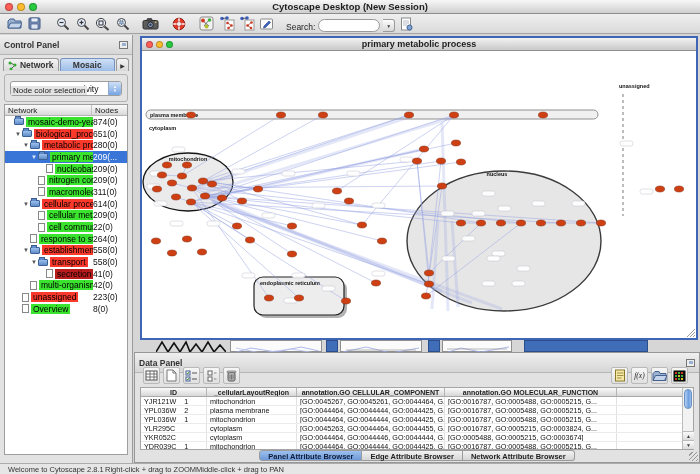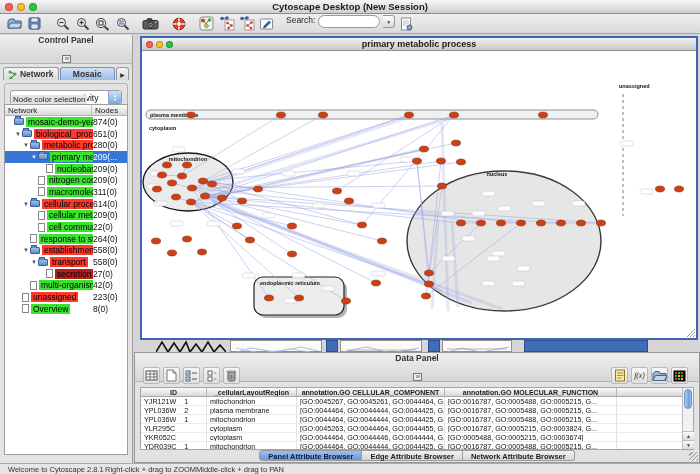--- a/index.html
+++ b/index.html
@@ -16,31 +16,31 @@
   .light { width:8px; height:8px; border-radius:50%; border:1px solid rgba(0,0,0,.25); }
   .l-close { background:#ff5e57; } .l-min { background:#ffbd2e; } .l-zoom { background:#28ca42; }
   .mac-title { text-align:center; font-size:9.5px; font-weight:bold; color:#1d1d1d; line-height:13px; }
   
   #toolbar { position:absolute; left:0; right:0; top:14px; height:20px;
     background:linear-gradient(#efefef,#dadada); border-bottom:1px solid #a3a3a3;
     display:flex; align-items:center; padding-left:6px; }
   .tgrp { display:flex; align-items:center; gap:3px; margin-right:11px; }
   .tbtn { width:17px; height:17px; display:flex; align-items:center; justify-content:center; }
   .tbtn svg { display:block; }
-  #search-wrap { display:flex; align-items:flex-start; gap:3px; }
+  #search-wrap { display:flex; align-items:flex-end; gap:3px; }
   #search-label { font-size:8.5px; color:#222; }
   #search-input { width:62px; height:13px; border:1px solid #9a9a9a; border-radius:7px;
     font-size:8px; padding:0 5px; background:#fff; font-family:"Liberation Sans",sans-serif; }
   #search-drop { width:12px; height:13px; border:1px solid #9a9a9a; border-left:none; background:linear-gradient(#fdfdfd,#d8d8d8);
     font-size:5px; color:#444; display:flex; align-items:center; justify-content:center; border-radius:0 3px 3px 0; }
   
   #control-panel { position:absolute; left:0; top:35px; width:133px; height:428px;
     background:#e3e3e3; border-right:1px solid #9b9b9b; }
-  .panel-head { height:29px; display:flex; align-items:center; padding:0 4px;
-    background:linear-gradient(#efefef,#d6d6d6); border-bottom:1px solid #b5b5b5;flex-direction:column; }
+  .panel-head { height:20px; display:flex; align-items:center; padding:0 4px;
+    background:linear-gradient(#efefef,#d6d6d6); border-bottom:1px solid #b5b5b5; }
   .panel-head .ph-title { font-size:8.5px; font-weight:bold; color:#333; flex:1; }
   .float-ic { width:9px; height:8px; border:1px solid #777; position:relative; background:#eee; }
   .float-ic:before { content:""; position:absolute; right:1px; top:1px; width:4px; height:3px; background:#9ab0d0; }
   #cp-tabs { display:flex; align-items:flex-end; height:16px; padding:2px 3px 0 3px; gap:1px; }
   .cp-tab { flex:1; height:13px; border:1px solid #9a9a9a; border-bottom:none; border-radius:3px 3px 0 0;
     font-size:8.5px; font-weight:bold; color:#333; display:flex; align-items:center; justify-content:center; gap:3px;
     background:linear-gradient(#f4f4f4,#d9d9d9); }
   .cp-tab.sel { background:linear-gradient(#cfe0f6,#9dbde8); border-color:#7493bd; }
   .cp-tab-more { width:13px; height:13px; border:1px solid #9a9a9a; border-bottom:none; border-radius:3px 3px 0 0;
     background:linear-gradient(#f4f4f4,#d9d9d9); font-size:6px; color:#333; display:flex; align-items:center; justify-content:center; }
@@ -397,21 +397,21 @@
             <span class="tarrow">▼</span>
             <span class="ticn tfolder"></span>
             <span class="tlabel" style="background: rgb(252, 57, 43);">transport</span>
             <span class="tcount">558(0)</span>
           </div>
           <div class="trow">
             <span class="tind" style="width: 33px;"></span>
             <span class="tarrow"></span>
             <span class="ticn tfile"></span>
             <span class="tlabel" style="background: #b91c1c;">secretion</span>
-            <span class="tcount">27(0)</span>
+            <span class="tcount">41(0)</span>
           </div>
           <div class="trow">
             <span class="tind" style="width: 17px;"></span>
             <span class="tarrow"></span>
             <span class="ticn tfile"></span>
             <span class="tlabel" style="background: rgb(58, 227, 46);">multi-organism pro</span>
             <span class="tcount">42(0)</span>
           </div>
           <div class="trow">
             <span class="tind" style="width: 9px;"></span>

